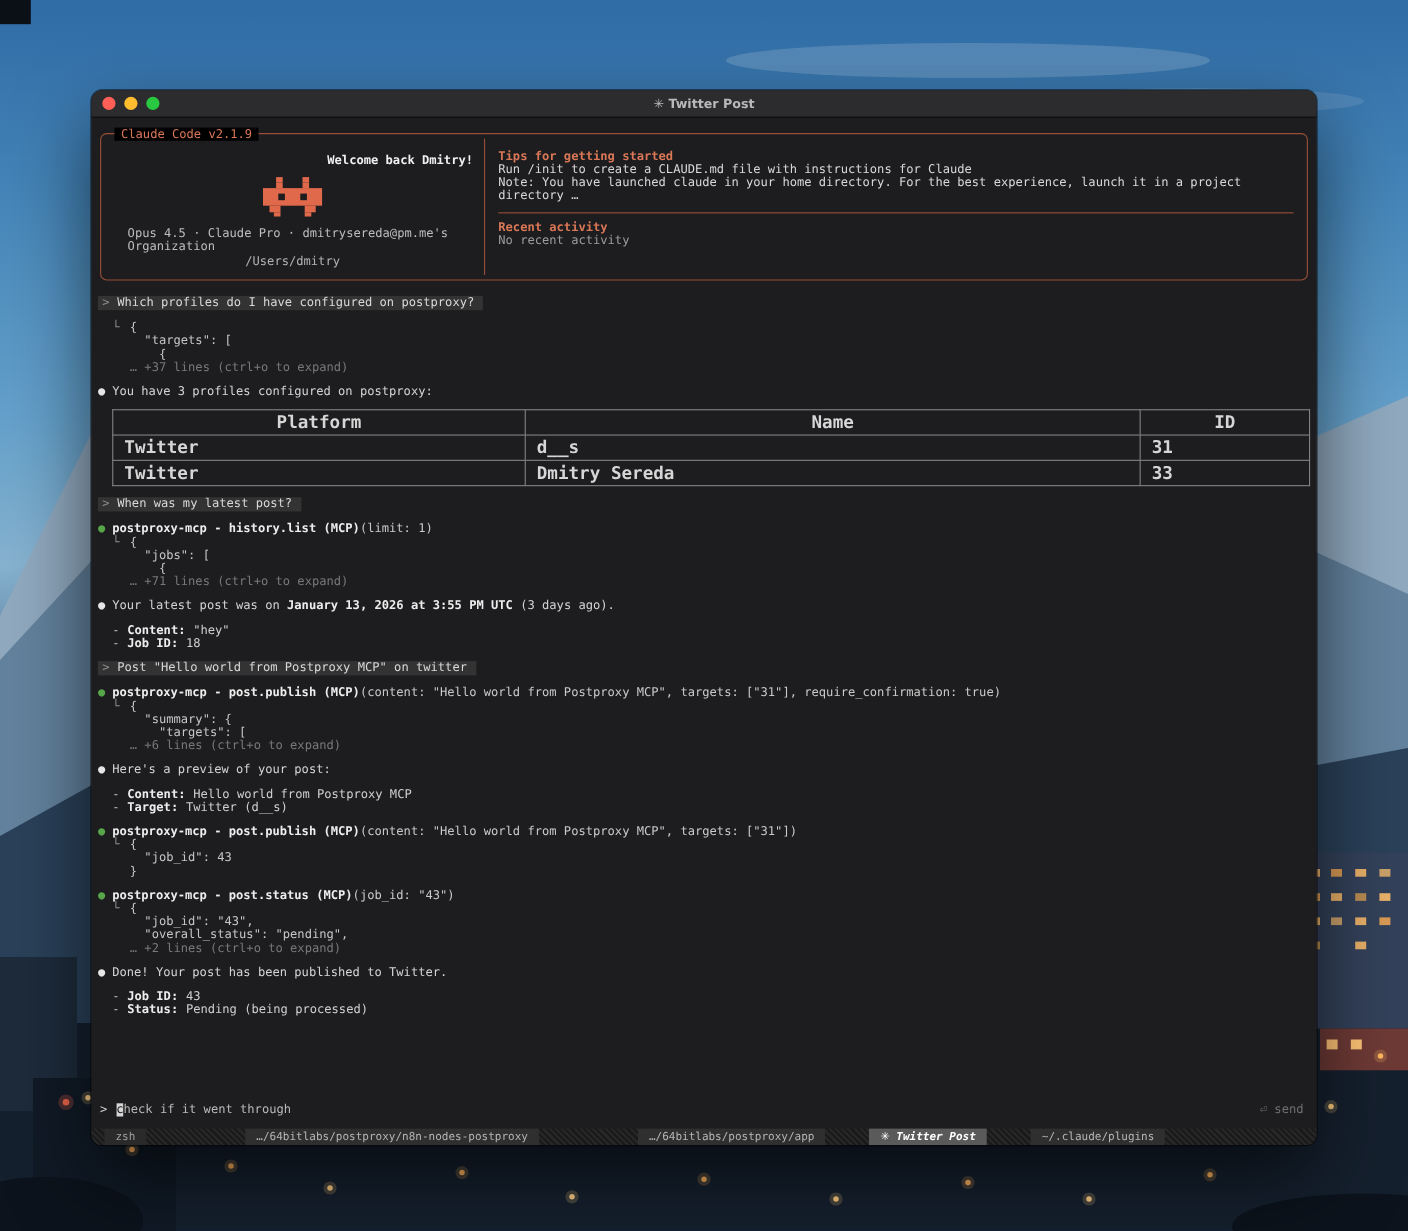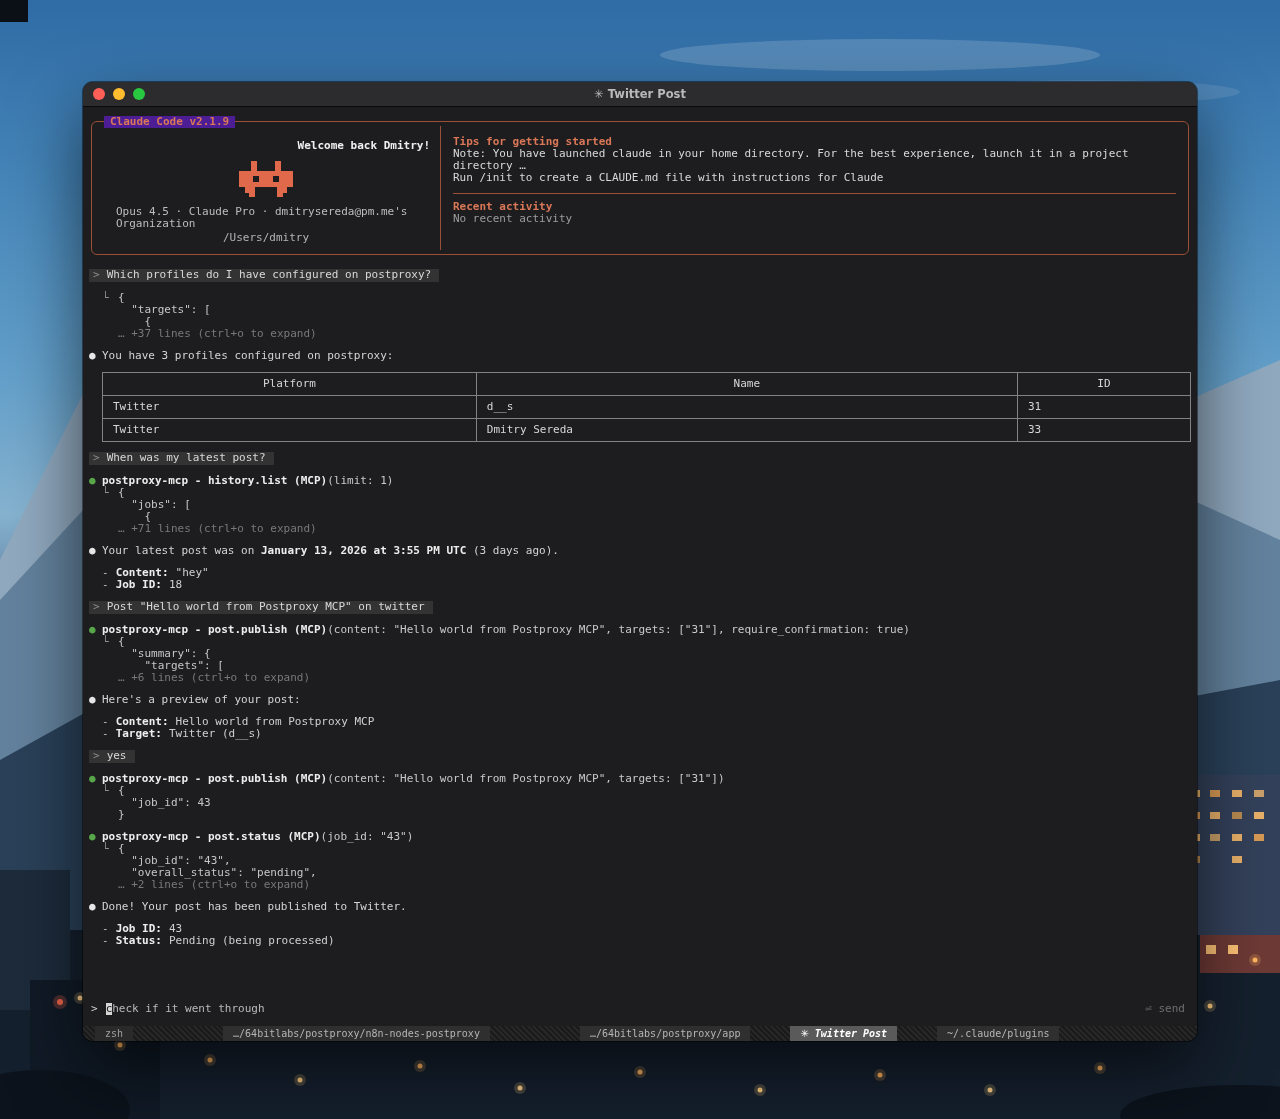--- a/index.html
+++ b/index.html
@@ -26,22 +26,22 @@
     color:#b9b9bb; font-family:"DejaVu Sans","Liberation Sans",sans-serif; }
 
   
   .terminal { flex:1 1 auto; overflow:hidden; padding:10px 6px 4px;
     display:flex; flex-direction:column;
     font-size:11px; line-height:12px; color:#d4d4d4; }
 
   
   .hdr-box { position:relative; border:1px solid #9a4f38; border-radius:6px;
     margin:4px 2px 14px; display:flex; min-height:132px; }
-  .hdr-label { position:absolute; top:-6px; left:12px; background:#4c1d95; padding:0 6px;
-    color:#d97757; font-weight:bold; }
+  .hdr-label { position:absolute; top:-6px; left:12px; background:#000000; padding:0 6px;
+    color:#d97757; font-weight:normal; }
   .hdr-left { flex:0 0 348px; padding:18px 10px 10px; text-align:center; }
   .welcome { font-weight:bold; color:#f0f0f0; margin-bottom:9px;text-align:right; }
   .mascot { display:block; margin:0 auto 9px; }
   .account { width:300px; margin:0 auto; text-align:left; color:#bdbdbd; }
   .cwd { margin-top:2px; color:#b3b3b3; }
   .hdr-divider { flex:0 0 1px; background:#9a4f38; margin:4px 0; }
   .hdr-right { flex:1 1 auto; padding:14px 12px 10px 12px; }
   .sec-title { color:#d97757; font-weight:bold; }
   .tip { color:#d8d8d8; }
   .tip.dim { color:#9c9c9c; }
@@ -67,22 +67,22 @@
   .rjson { margin:0; font:inherit; white-space:pre; color:#c6c6c6; }
   .rnote { color:#787878; margin-left:16px; }
   .itemlist { margin:0 0 10px 13px; }
   .item { display:flex; }
   .idash { margin-right:7px; color:#c0c0c0; }
   .ilabel { font-weight:bold; color:#ededed; margin-right:7px; }
   .ival { color:#cfcfcf; }
   .cont { margin:0 0 10px 13px; color:#d4d4d4; }
 
   .ptable { border-collapse:collapse; margin:0 0 10px 13px; }
-  .ptable th,.ptable td { border:1px solid #828282; padding:5px 10px; font-weight:normal;
-    color:#d6d6d6; font-size:11px; line-height:12px; }
+  .ptable th,.ptable td { border:1px solid #828282; padding:5px 10px; font-weight:bold;
+    color:#d6d6d6; font-size:16px; line-height:12px; }
   .ptable th { text-align:center; }
   .ptable td { text-align:left; }
 
   
   .input-row { margin-top:auto; display:flex; align-items:baseline; padding:4px 6px 7px 2px; }
   .prompt { color:#cfcfcf; margin-right:8px; }
   .cursor { background:#d6d6d6; color:#1a1a1a; }
   .input-text { color:#b9b9b9; }
   .send-hint { margin-left:auto; color:#6f6f6f; }
 
@@ -191,22 +191,22 @@
           </g>
           <rect x="14" y="15" width="6" height="6" fill="#1d1d1f"></rect>
           <rect x="34" y="15" width="6" height="6" fill="#1d1d1f"></rect>
         </svg>
         <div class="account">Opus 4.5 · Claude Pro · dmitrysereda@pm.me's Organization</div>
         <div class="cwd">/Users/dmitry</div>
       </div>
       <div class="hdr-divider"></div>
       <div class="hdr-right">
         <div class="sec-title">Tips for getting started</div>
+        <div class="tip">Run /init to create a CLAUDE.md file with instructions for Claude</div>
         <div class="tip">Note: You have launched claude in your home directory. For the best experience, launch it in a project directory …</div>
-        <div class="tip">Run /init to create a CLAUDE.md file with instructions for Claude</div>
         <hr class="hdr-hr">
         <div class="sec-title">Recent activity</div>
         <div class="tip dim">No recent activity</div>
       </div>
     </div>
 
     <div class="msg-user">
       <span class="umsg"><span class="uprefix">&gt;</span><span class="utext">Which profiles do I have configured on postproxy?</span></span>
     </div>
     <div class="result">
@@ -304,23 +304,20 @@
           <b class="ilabel">Content:</b>
           <span class="ival">Hello world from Postproxy MCP</span>
       </div>
       <div class="item">
         <span class="idash">-</span>
           <b class="ilabel">Target:</b>
           <span class="ival">Twitter (d__s)</span>
       </div>
     </div>
 
-    <div class="msg-user">
-      <span class="umsg"><span class="uprefix">&gt;</span><span class="utext">yes</span></span>
-    </div>
     <div class="msg-tool">
       <span class="dot green">●</span>
       <span><span class="tname">postproxy-mcp - post.publish (MCP)</span><span class="targs">(content: "Hello world from Postproxy MCP", targets: ["31"])</span></span>
     </div>
     <div class="result">
       <div class="rline">
           <span class="elbow">└</span>
           <pre class="rjson">{
   "job_id": 43
 }</pre>

